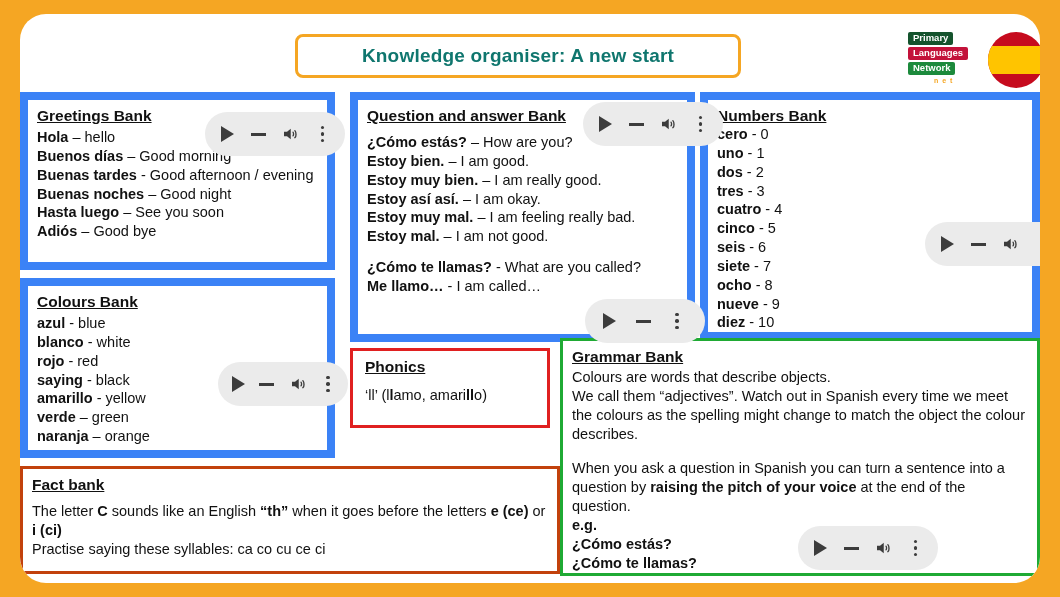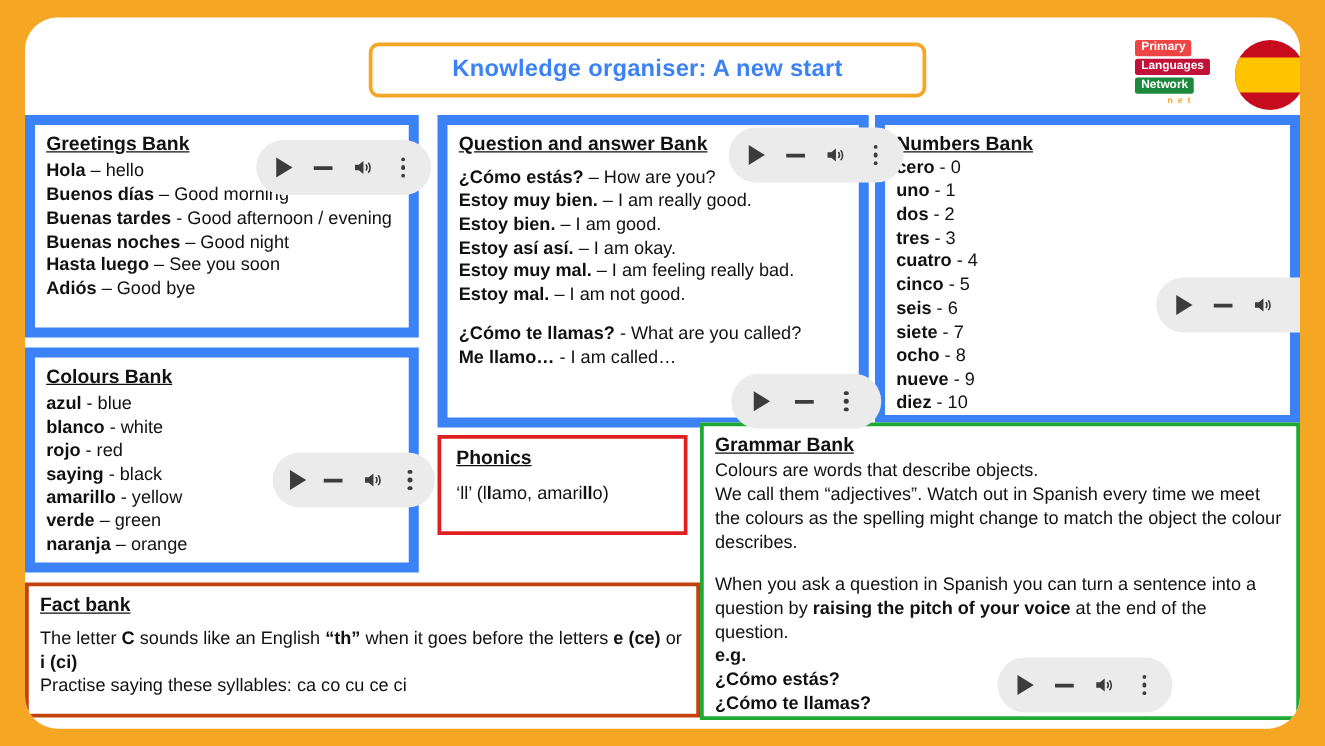--- a/index.html
+++ b/index.html
@@ -33,21 +33,21 @@
     border: 3px solid #f5a623;
     border-radius: 8px;
     background: #ffffff;
     display: flex;
     align-items: center;
     justify-content: center;
   }
   .title-box .title-text {
     font-size: 19px;
     font-weight: bold;
-    color: #3b82f6;
+    color: #0f766e;
     letter-spacing: 0.2px;
   }
   .logo {
     position: absolute;
     left: 888px;
     top: 18px;
     width: 72px;
     height: 46px;
     display: flex;
     flex-direction: column;
@@ -55,21 +55,21 @@
     align-items: flex-start;
   }
   .logo .l-row {
     font-size: 9.5px;
     font-weight: bold;
     color: #ffffff;
     padding: 1px 5px;
     border-radius: 2px;
     line-height: 1.15;
   }
-  .logo .l1 { background: #ef4444; }
+  .logo .l1 { background: #14532d; }
   .logo .l2 { background: #c3123a; }
   .logo .l3 { background: #1c8a3c; }
   .logo .l4 {
     font-size: 7px;
     color: #f5a623;
     font-weight: bold;
     padding-left: 26px;
     letter-spacing: 1px;
   }
   .flag {
@@ -228,22 +228,22 @@
     <div class="card-body" style="margin-top:8px;">
       <div class="ln">The letter <b>C</b> sounds like an English <b>“th”</b> when it goes before the letters <b>e (ce)</b> or <b>i (ci)</b></div>
       <div class="ln">Practise saying these syllables:  ca  co  cu   ce   ci</div>
     </div>
   </div>
 
   <div class="card c-blue pad" id="qa">
     <div class="card-head">Question and answer Bank</div>
     <div class="card-body" style="margin-top:8px;">
       <div class="ln"><b>¿Cómo estás?</b> – How are you?</div>
+      <div class="ln"><b>Estoy bien.</b> – I am good.</div>
       <div class="ln"><b>Estoy muy bien.</b> – I am really good.</div>
-      <div class="ln"><b>Estoy bien.</b> – I am good.</div>
       <div class="ln"><b>Estoy así así.</b> – I am okay.</div>
       <div class="ln"><b>Estoy muy mal.</b> – I am feeling really bad.</div>
       <div class="ln"><b>Estoy mal.</b> – I am not good.</div>
       <div class="ln" style="height:12px;"></div>
       <div class="ln"><b>¿Cómo te llamas?</b> - What are you called?</div>
       <div class="ln"><b>Me llamo…</b>  - I am called…</div>
     </div>
   </div>
 
   <div class="card c-red pad" id="phonics">

